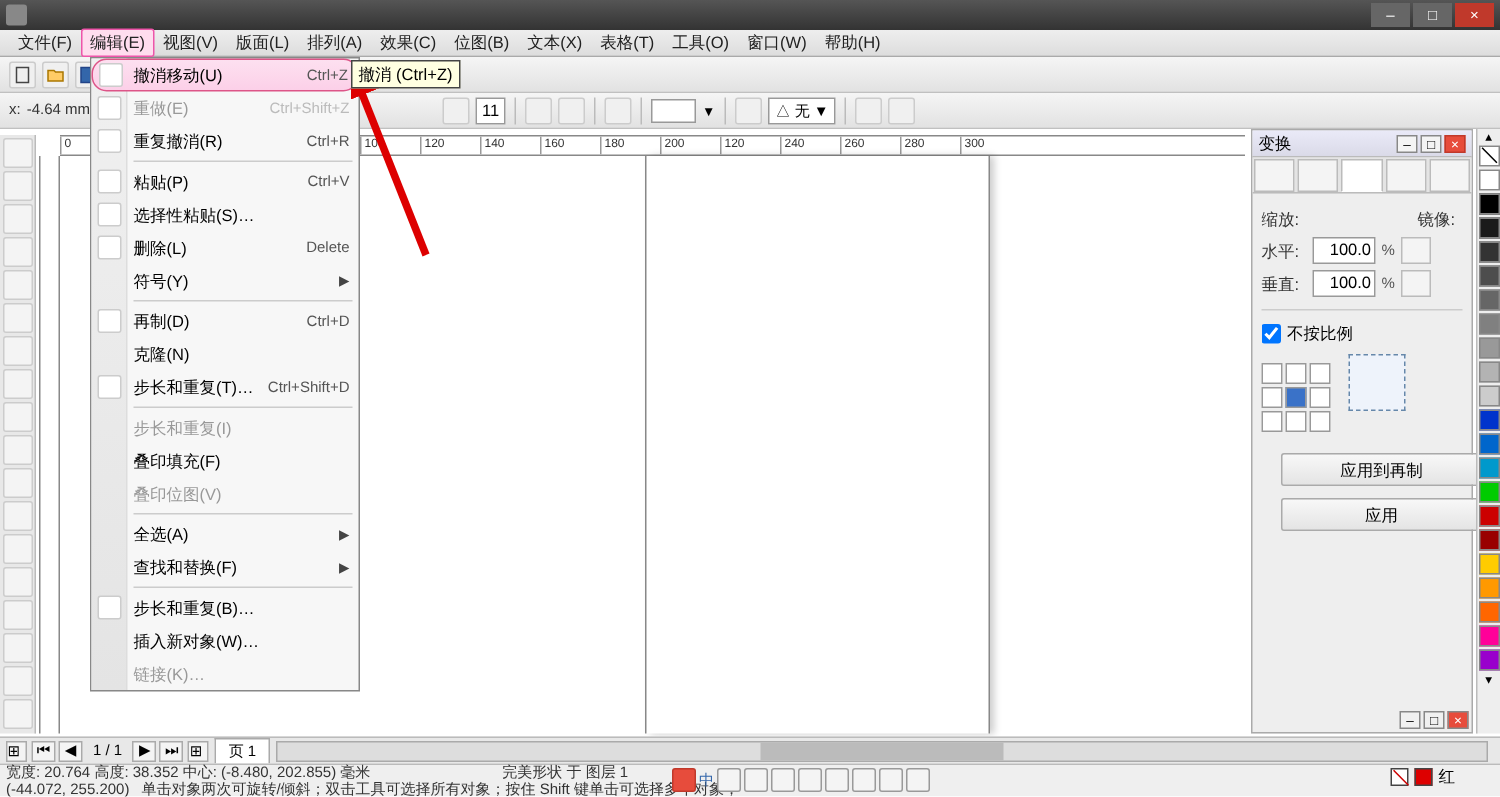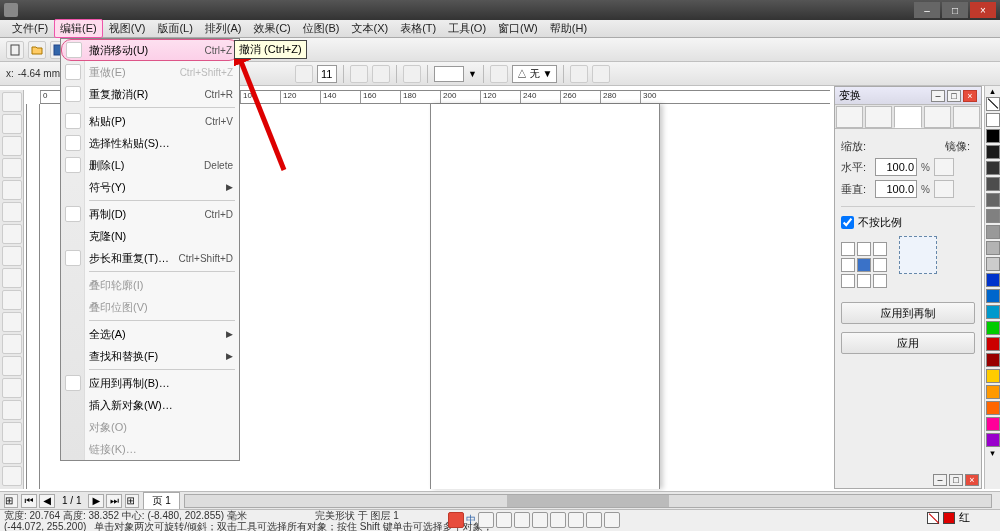--- a/index.html
+++ b/index.html
@@ -69,21 +69,21 @@
 .docker-body .lbl { font-size: 11px; color: #333; min-width: 30px; }
 .docker-body input[type=text] { width: 42px; height: 18px; border: 1px solid #999; font-size: 11px; text-align: right; padding-right: 2px; }
 .docker-body .pct { font-size: 10px; color: #555; }
 .docker-body .mini { width: 20px; height: 18px; border: 1px solid #bbb; background: #f4f4f4; }
 .docker-body .hr { height: 1px; background: #ccc; margin: 8px 0; }
 .docker-body .chk { display: flex; align-items: center; gap: 4px; font-size: 11px; }
 .anchor-grid { display: grid; grid-template-columns: repeat(3, 14px); grid-template-rows: repeat(3, 14px); gap: 2px; margin: 6px 0; }
 .anchor-grid .a { border: 1px solid #999; background: #fff; }
 .anchor-grid .a.sel { background: #3a72c8; }
 .graphic-anchor { width: 38px; height: 38px; border: 1px dashed #68a; position: relative; background: #eef3fb; }
-.docker-btn { width: 100%; height: 22px; background: linear-gradient(#f8f8f8,#e4e4e4); border: 1px solid #aaa; border-radius: 2px; margin: 4px 0; font-size: 11px; }
+.docker-btn { width: 100%; height: 22px; background: linear-gradient(#f8f8f8,#e4e4e4); border: 1px solid #aaa; border-radius: 2px; margin: 4px 13px; font-size: 11px; }
 
 
 .palette { position: absolute; right: 0; top: 86px; width: 16px; bottom: 42px; background: #eee; border-left: 1px solid #bbb; display: flex; flex-direction: column; }
 .palette .sw { width: 14px; height: 14px; margin: 1px; border: 1px solid #888; }
 
 
 .pagebar { position: absolute; left: 0; right: 0; bottom: 22px; height: 18px; background: #e8e8e8; border-top: 1px solid #bbb; display: flex; align-items: center; font-size: 10px; padding: 0 4px; }
 .pagebar .pbtn { width: 16px; height: 14px; border: 1px solid #aaa; background: #f4f4f4; margin: 0 1px; text-align: center; line-height: 12px; }
 .pagebar .ptab { padding: 1px 8px; background: #fff; border: 1px solid #aaa; border-bottom: none; margin-left: 4px; }
 .pagebar .hscroll { flex: 1; height: 14px; background: #ddd; border: 1px solid #aaa; margin: 0 4px; position: relative; }
@@ -236,44 +236,44 @@
       <div class="dr-item">
         <span>克隆(N)</span>
       </div>
       <div class="dr-item">
         <div class="dr-icon"></div>
         <span>步长和重复(T)…</span>
         <span class="shortcut">Ctrl+Shift+D</span>
       </div>
       <div class="dr-sep"></div>
       <div class="dr-item disabled">
-        <span>叠印轮廓(I)</span>
+        <span>步长和重复(I)</span>
+      </div>
+      <div class="dr-item">
+        <span>叠印填充(F)</span>
       </div>
       <div class="dr-item disabled">
         <span>叠印位图(V)</span>
       </div>
       <div class="dr-sep"></div>
       <div class="dr-item">
         <span>全选(A)</span>
         <span class="arrow">▶</span>
       </div>
       <div class="dr-item">
         <span>查找和替换(F)</span>
         <span class="arrow">▶</span>
       </div>
       <div class="dr-sep"></div>
       <div class="dr-item">
         <div class="dr-icon"></div>
-        <span>应用到再制(B)…</span>
+        <span>步长和重复(B)…</span>
       </div>
       <div class="dr-item">
         <span>插入新对象(W)…</span>
-      </div>
-      <div class="dr-item disabled">
-        <span>对象(O)</span>
       </div>
       <div class="dr-item disabled">
         <span>链接(K)…</span>
       </div>
     </div>
 </div>
 
 <svg class="red-arrow" width="80" height="130">
   <defs>
       <marker id="ah" markerWidth="8" markerHeight="8" refX="2" refY="3" orient="auto">
@@ -429,21 +429,21 @@
   <div style="width:14px;height:14px;border:1px solid #aaa;background:#f4f4f4;margin-left:2px">⊞</div>
   <div class="ptab">页 1</div>
   <div class="hscroll">
       <div class="thumb"></div>
     </div>
 </div>
 
 <div class="statusbar">
   <div class="line1">
     <span>宽度: 20.764  高度: 38.352  中心: (-8.480, 202.855)  毫米</span>
-    <span style="margin-left:60px">完美形状 于 图层 1</span>
+    <span style="margin-left:80px">完美形状 于 图层 1</span>
   </div>
   <div class="line2">
     <span>(-44.072, 255.200)</span>
     <span>单击对象两次可旋转/倾斜；双击工具可选择所有对象；按住 Shift 键单击可选择多个对象；</span>
   </div>
 </div>
 
 <div class="fill-indicator">
   <div class="sw-none"></div>
   <div class="sw-box"></div>

